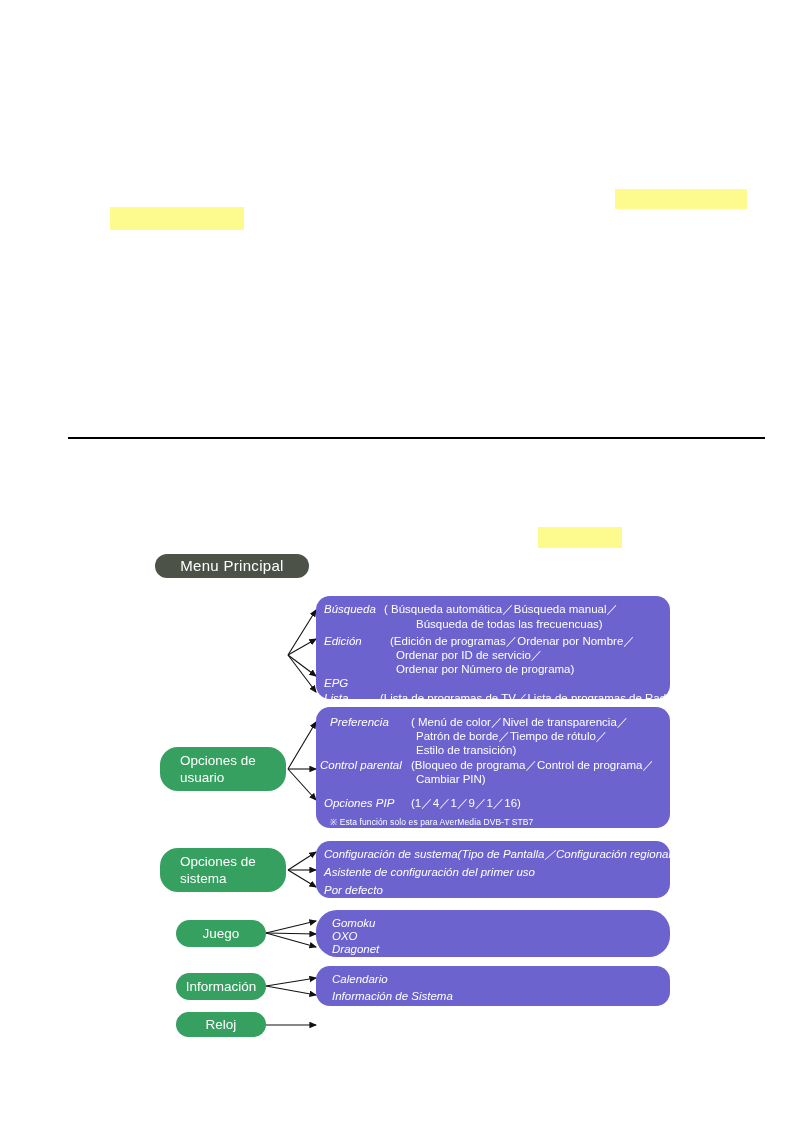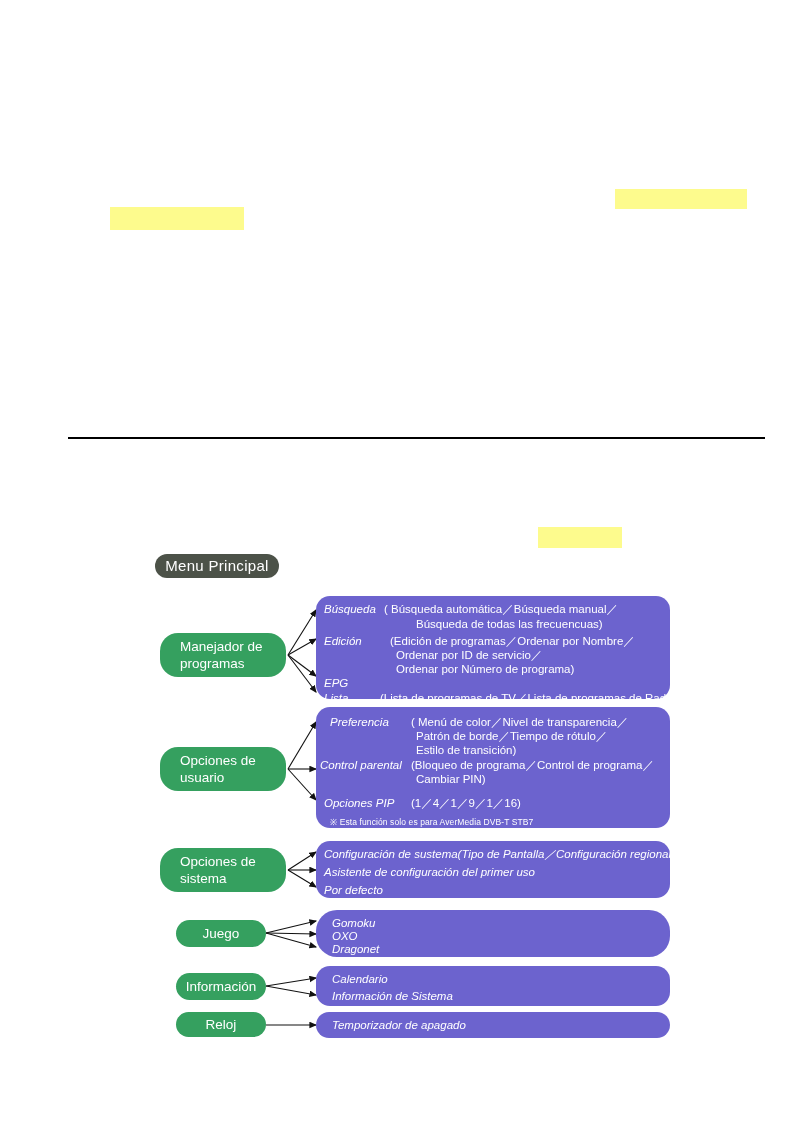--- a/index.html
+++ b/index.html
@@ -39,21 +39,21 @@
     width: 697px;
     height: 0;
     border-top: 2px solid #000000;
   }
 
   
   .root-badge {
     position: absolute;
     left: 155px;
     top: 554px;
-    width: 124px;
+    width: 154px;
     height: 24px;
     border-radius: 12px;
     background: #4c5248;
     color: #ffffff;
     font-size: 15px;
     line-height: 24px;
     text-align: center;
     letter-spacing: 0.3px;
     white-space: nowrap;
   }
@@ -144,26 +144,20 @@
         <line x1="266" y1="933" x2="316" y2="934"></line>
         <line x1="266" y1="933" x2="316" y2="947"></line>
 
         <line x1="266" y1="986" x2="316" y2="978"></line>
         <line x1="266" y1="986" x2="316" y2="995"></line>
 
         <line x1="266" y1="1025" x2="316" y2="1025"></line>
       </g>
     </svg>
 
-    <div class="node node-multi" style="left:160px; top:633px; width:126px; height:44px;">
-      <div>
-        <div>Manejador de</div>
-        <div>programas</div>
-      </div>
-    </div>
 
     <div class="panel" style="left:316px; top:596px; width:354px; height:103px;">
       <span class="key" style="left:8px;  top:6px;">Búsqueda</span>
       <span class="val" style="left:68px; top:6px;">( Búsqueda automática／Búsqueda manual／</span>
       <span class="val" style="left:100px;top:21px;">Búsqueda de todas las frecuencuas)</span>
 
       <span class="key" style="left:8px;  top:38px;">Edición</span>
       <span class="val" style="left:74px; top:38px;">(Edición de programas／Ordenar por Nombre／</span>
       <span class="val" style="left:80px; top:52px;">Ordenar por ID de servicio／</span>
       <span class="val" style="left:80px; top:66px;">Ordenar por Número de programa)</span>
@@ -226,18 +220,15 @@
 
     <div class="panel" style="left:316px; top:966px; width:354px; height:40px;">
       <span class="key" style="left:16px; top:6px;">Calendario</span>
       <span class="key" style="left:16px; top:23px;">Información de Sistema</span>
     </div>
 
     <div class="node" style="left:176px; top:1012px; width:90px; height:25px;">
       <span>Reloj</span>
     </div>
 
-    <div class="panel" style="left:316px; top:1012px; width:354px; height:26px;">
-      <span class="key" style="left:16px; top:6px;">Temporizador de apagado</span>
-    </div>
 
   </div>
 </div>
 
 </body></html>

